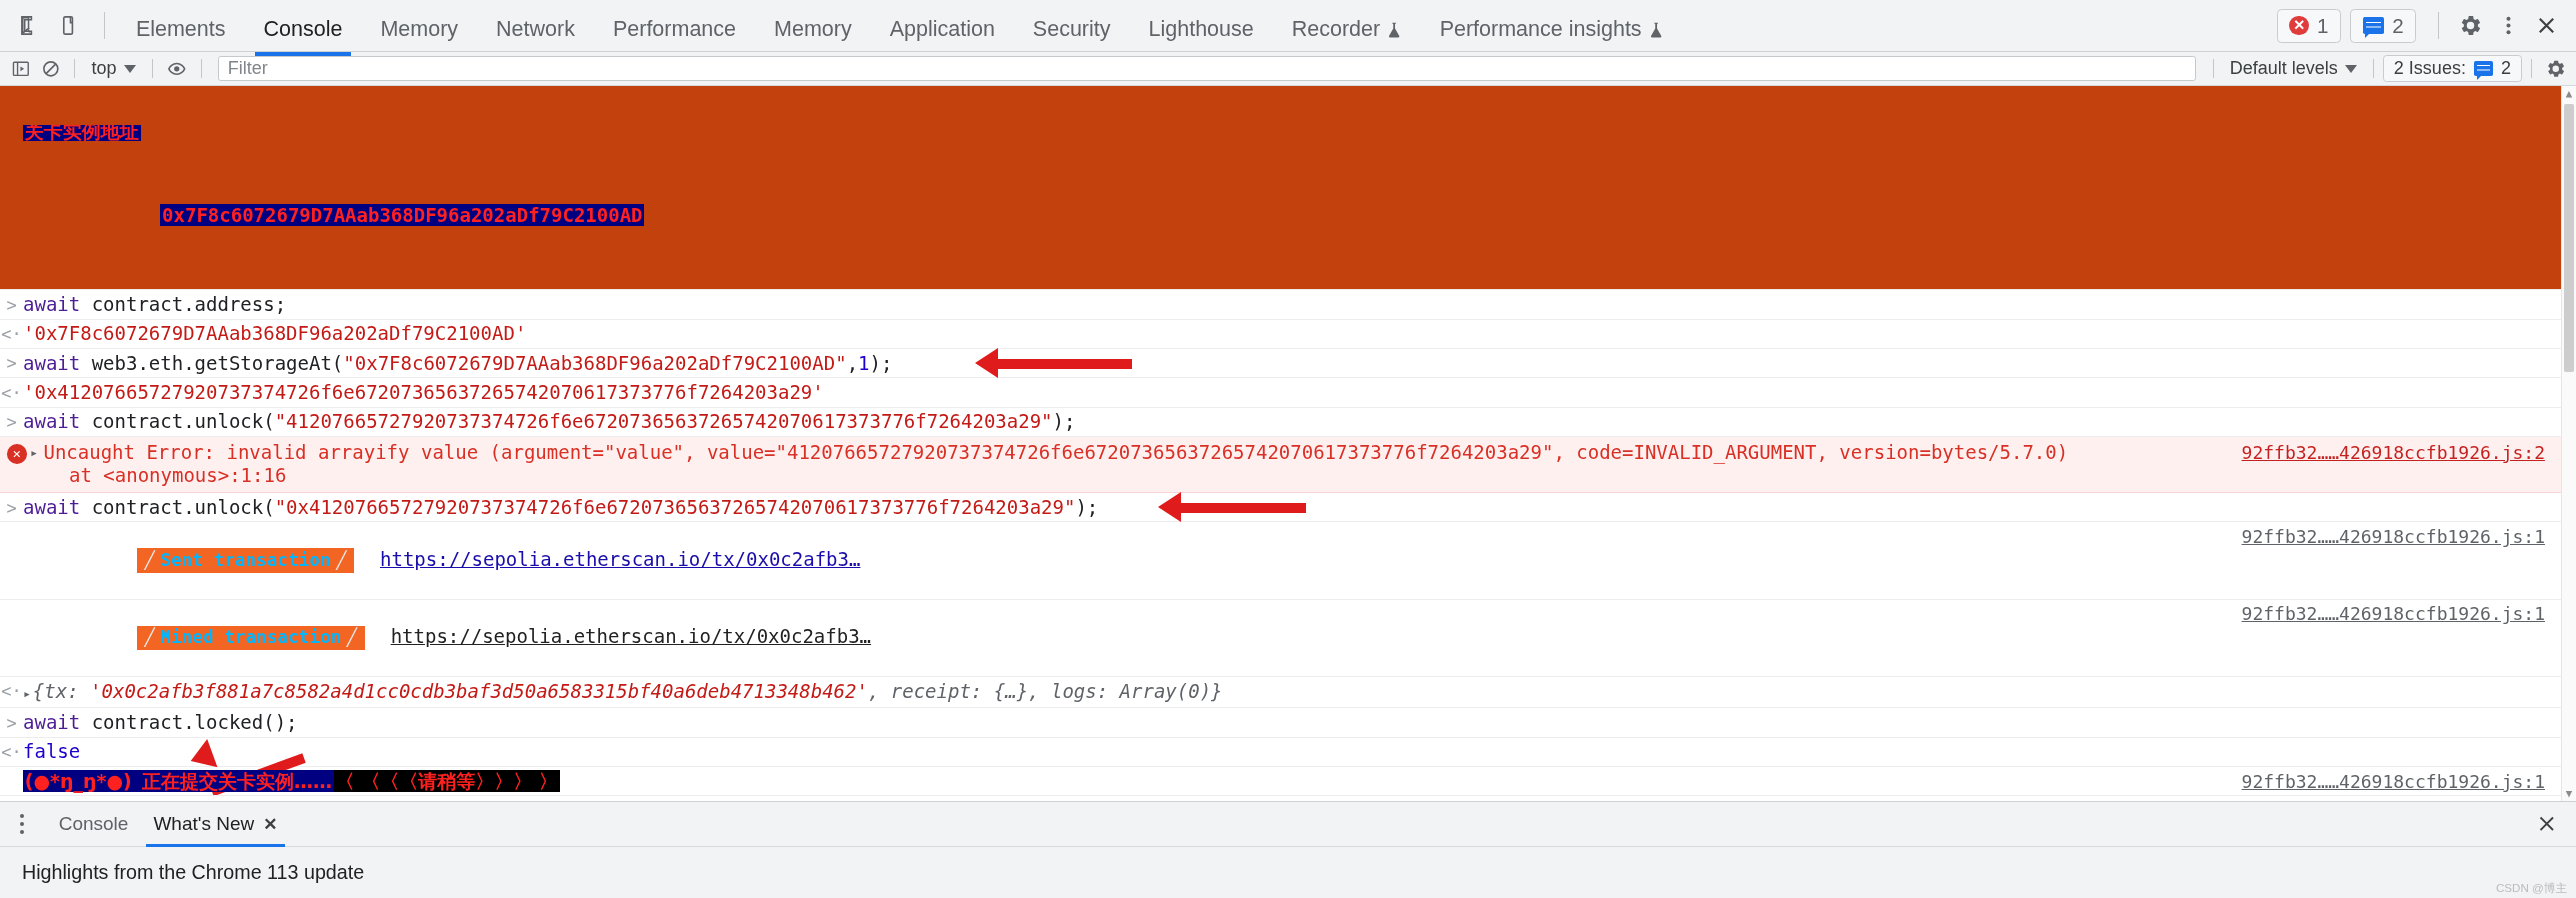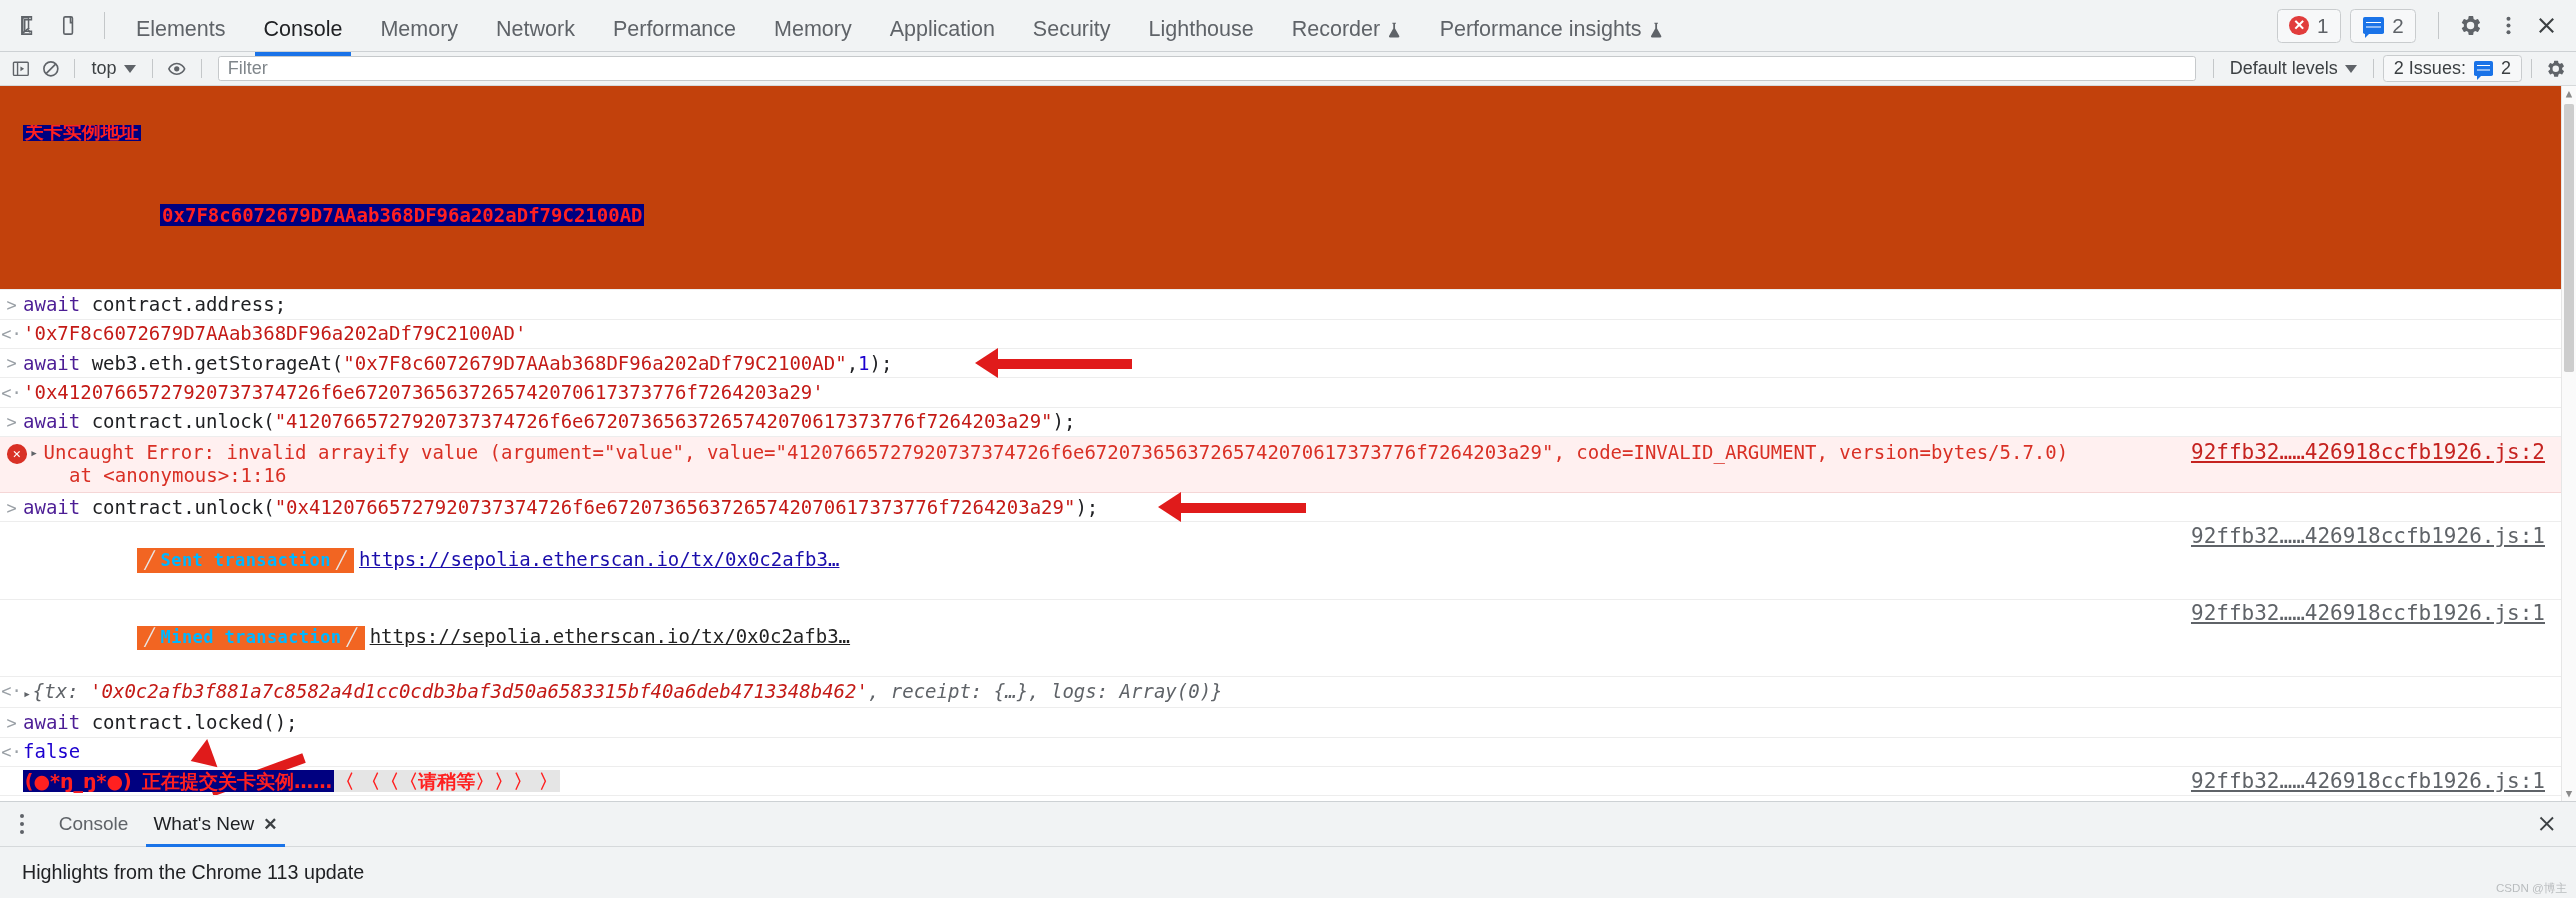--- a/index.html
+++ b/index.html
@@ -225,21 +225,21 @@
   .row .content {
     flex: 1 1 auto;
     padding-right: 12.5px;
     white-space: pre;
     overflow: hidden;
     line-height: 23px;
   }
   .row .srclink {
     flex: 0 0 auto;
     padding-right: 16px;
-    font-size: 21px;
+    font-size: 18px;
     color: #5f6368;
     text-decoration: underline;
     cursor: pointer;
     white-space: nowrap;
     line-height: 23px;
   }
   .row.input  { background: #fff; }
   .row.output { background: #fff; }
   .row.error  { background: #fff0f0; border-bottom-color: #f5d6d6; }
   .row.error .content, .row.error .srclink { color: #d93025; }
@@ -278,35 +278,35 @@
     font-weight: bold;
     padding: 0.9px 7.2px;
     font-size: 17px;
     font-family: "DejaVu Sans Mono", monospace;
     letter-spacing: 0.4px;
   }
   .tx-badge .slash { color: #e8e8e8; font-weight: bold; }
   .tx-link {
     color: #1a0dab;
     text-decoration: underline;
-    margin-left: 5px;
+    margin-left: 26px;
     cursor: pointer;
   }
   .tx-link-dark { color: #222; text-decoration: underline; }
 
   
   .hl-navy {
     background: #000080;
     color: #ff2020;
     font-weight: bold;
     font-family: "DejaVu Sans", sans-serif;
     padding: 0 1.8px;
   }
   .hl-blue {
-    background: #e5e5e5;
+    background: #000000;
     color: #ff2020;
     font-weight: bold;
     font-family: "DejaVu Sans", sans-serif;
     padding: 0 1.8px;
   }
   .sel-row {
     background: #c2410c;
   }
   .top-clip {
     height: 16px; overflow: hidden; position: relative;

